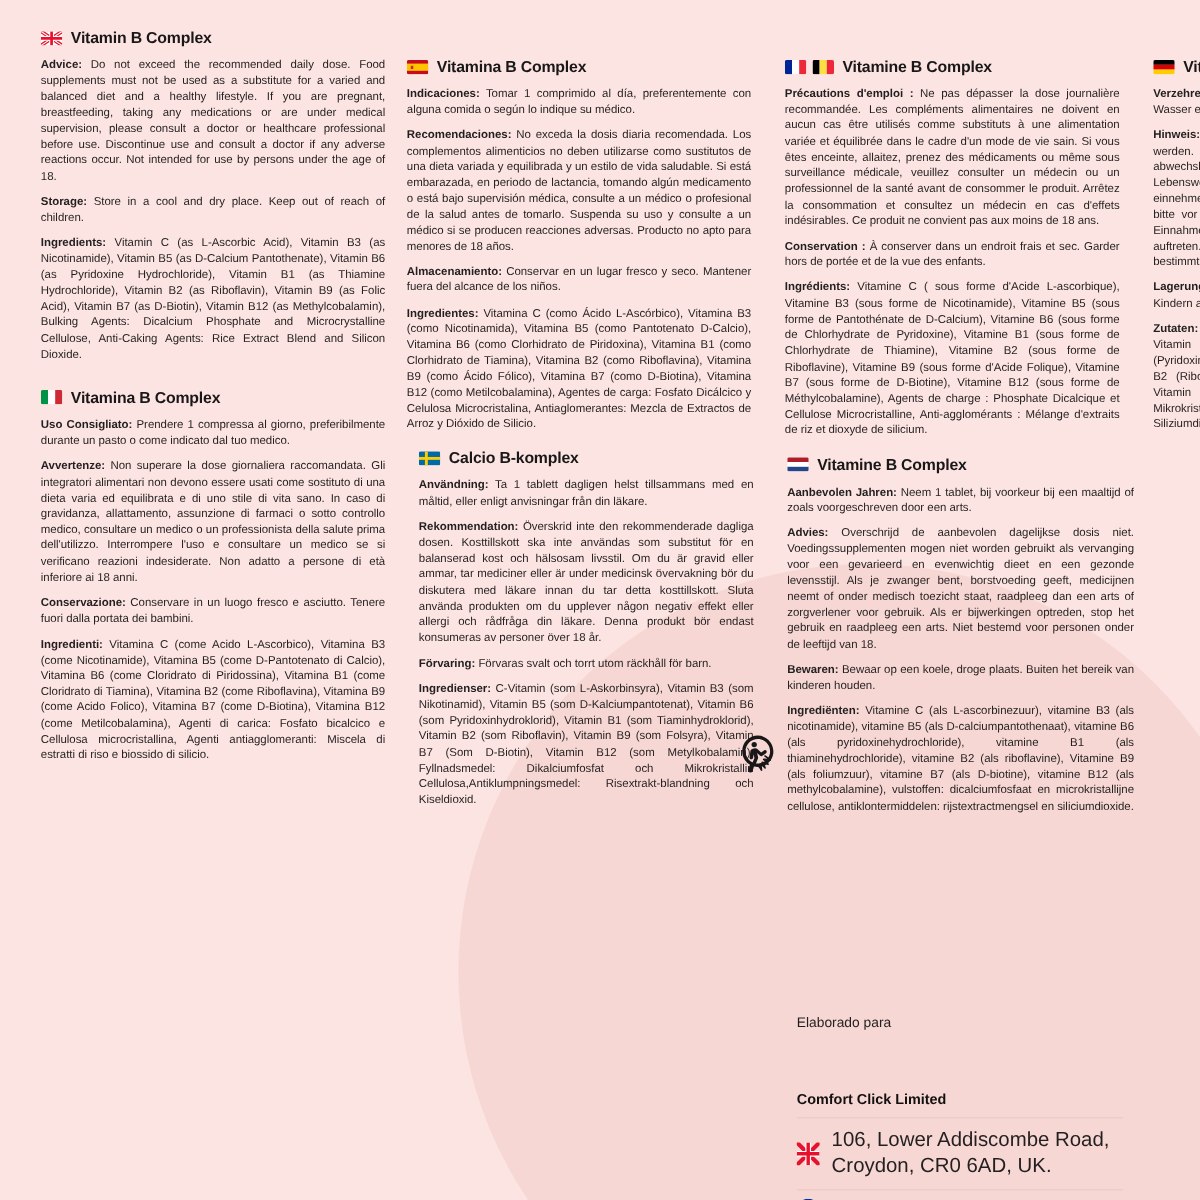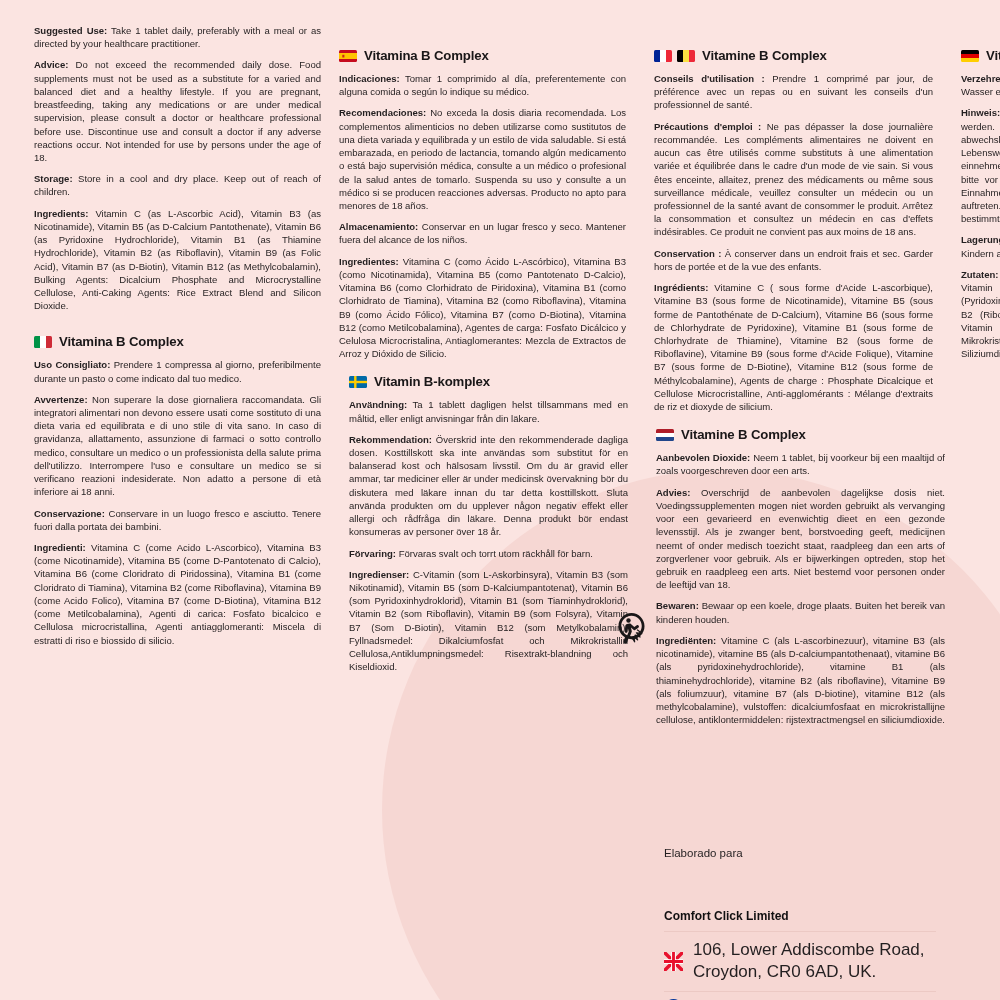--- a/index.html
+++ b/index.html
@@ -153,21 +153,33 @@
       <path d="M22.2 24.2c-2 .4-3.4 2-3.6 4l-1.2 10.2c-.2 1.6 1 3 2.6 3.2 1.6.2 3-1 3.2-2.6l.7-6.1 1.5 6.4-3.4 8.3c-.6 1.5.1 3.2 1.6 3.8 1.5.6 3.2-.1 3.8-1.6l3.9-9.6c.3-.7.3-1.4.2-2.1l-1.6-7 5 4.6c.9.8 2.2.9 3.2.2l6.6-4.6c1.3-.9 1.6-2.6.7-3.9-.9-1.3-2.6-1.6-3.9-.7l-4.9 3.4-6.8-6.2c-.8-.7-1.8-1-2.8-.9l-4.8.8z"></path>
       <path d="M43 36c3.5 2.2 6.6 4.7 8.4 7.2-3.4-1.2-7.2-1.7-10.6-1.6 3.3 2.6 6 5.6 7.3 8.4-3-1.8-6.6-3-9.9-3.5 2.6 3.1 4.4 6.4 5 9.3-2.3-2.6-5.3-4.8-8.3-6.2 1.6 3.6 2.4 7.2 2.3 10.1-1.4-3.1-3.6-6-6-8.2" fill="none" stroke="#1a1718" stroke-width="2.6" stroke-linejoin="round" stroke-linecap="round"></path>
     </g>
   </svg>
 </div>
 
 <div id="sheet">
   <div class="cols">
 
     <section class="panel c1">
-      <p class="para"><span class="lbl">Suggested Use:</span><span> Take 1 tablet daily, preferably with a meal or as directed by your healthcare practitioner.</span></p>
+      <div class="panel-head">
+        <span class="flag">
+          <svg viewBox="0 0 60 40">
+              <rect width="60" height="40" fill="#fff"></rect>
+              <path d="M0 0l60 40M60 0L0 40" stroke="#e8112d" stroke-width="10"></path>
+              <path d="M0 0l60 40M60 0L0 40" stroke="#fff" stroke-width="3"></path>
+              <path d="M30 0v40M0 20h60" stroke="#fff" stroke-width="13"></path>
+              <path d="M30 0v40M0 20h60" stroke="#e8112d" stroke-width="7.5"></path>
+              <rect width="60" height="40" fill="none" stroke="#d9b7b3" stroke-width="1"></rect>
+            </svg>
+        </span>
+        <span class="panel-title">Vitamin B Complex</span>
+      </div>
       <p class="para"><span class="lbl">Advice:</span><span> Do not exceed the recommended daily dose. Food supplements must not be used as a substitute for a varied and balanced diet and a healthy lifestyle. If you are pregnant, breastfeeding, taking any medications or are under medical supervision, please consult a doctor or healthcare professional before use. Discontinue use and consult a doctor if any adverse reactions occur. Not intended for use by persons under the age of 18.</span></p>
       <p class="para"><span class="lbl">Storage:</span><span> Store in a cool and dry place. Keep out of reach of children.</span></p>
       <p class="para"><span class="lbl">Ingredients:</span><span> Vitamin C (as L-Ascorbic Acid), Vitamin B3 (as Nicotinamide), Vitamin B5 (as D-Calcium Pantothenate), Vitamin B6 (as Pyridoxine Hydrochloride), Vitamin B1 (as Thiamine Hydrochloride), Vitamin B2 (as Riboflavin), Vitamin B9 (as Folic Acid), Vitamin B7 (as D-Biotin), Vitamin B12 (as Methylcobalamin), Bulking Agents: Dicalcium Phosphate and Microcrystalline Cellulose,  Anti-Caking Agents: Rice Extract Blend and Silicon Dioxide.</span></p>
     </section>
 
     <section class="panel c1" style="margin-top:8px;">
       <div class="panel-head">
         <span class="flag">
           <svg viewBox="0 0 60 40">
               <rect width="20" height="40" fill="#009246"></rect>
@@ -202,21 +214,21 @@
 
     <section class="panel c2">
       <div class="panel-head">
         <span class="flag">
           <svg viewBox="0 0 60 40">
               <rect width="60" height="40" fill="#006aa7"></rect>
               <rect y="16" width="60" height="8" fill="#fecc00"></rect>
               <rect x="17" width="8" height="40" fill="#fecc00"></rect>
             </svg>
         </span>
-        <span class="panel-title">Vitamin B-komplex</span>
+        <span class="panel-title">Calcio B-komplex</span>
       </div>
       <p class="para"><span class="lbl">Användning:</span><span> Ta 1 tablett dagligen helst tillsammans med en måltid, eller enligt anvisningar från din läkare.</span></p>
       <p class="para"><span class="lbl">Rekommendation:</span><span> Överskrid inte den rekommenderade dagliga dosen. Kosttillskott ska inte användas som substitut för en balanserad kost och hälsosam livsstil. Om du är gravid eller ammar, tar mediciner eller är under medicinsk övervakning bör du diskutera med läkare innan du tar detta kosttillskott. Sluta använda produkten om du upplever någon negativ effekt eller allergi och rådfråga din läkare. Denna produkt bör endast konsumeras av personer över 18 år.</span></p>
       <p class="para"><span class="lbl">Förvaring:</span><span> Förvaras svalt och torrt utom räckhåll för barn.</span></p>
       <p class="para"><span class="lbl">Ingredienser:</span><span> C-Vitamin (som L-Askorbinsyra), Vitamin B3 (som Nikotinamid), Vitamin B5 (som D-Kalciumpantotenat), Vitamin B6 (som Pyridoxinhydroklorid), Vitamin B1 (som Tiaminhydroklorid), Vitamin B2 (som Riboflavin), Vitamin B9 (som Folsyra), Vitamin B7 (Som D-Biotin), Vitamin B12 (som Metylkobalamin), Fyllnadsmedel: Dikalciumfosfat och Mikrokristallin Cellulosa,Antiklumpningsmedel: Risextrakt-blandning och Kiseldioxid.</span></p>
     </section>
 
     <section class="panel c2" style="margin-top:24px;">
       <div class="panel-head">
         <span class="flag">
@@ -228,38 +240,37 @@
         </span>
         <span class="flag" style="margin-left:-2px;">
           <svg viewBox="0 0 60 40">
               <rect width="20" height="40" fill="#000"></rect>
               <rect x="20" width="20" height="40" fill="#fae042"></rect>
               <rect x="40" width="20" height="40" fill="#ed2939"></rect>
             </svg>
         </span>
         <span class="panel-title">Vitamine B Complex</span>
       </div>
-      <p class="para"><span class="lbl">Conseils d'utilisation :</span><span> Prendre 1 comprimé par jour, de préférence avec un repas ou en suivant les conseils d'un professionnel de santé.</span></p>
       <p class="para"><span class="lbl">Précautions d'emploi :</span><span> Ne pas dépasser la dose journalière recommandée. Les compléments alimentaires ne doivent en aucun cas être utilisés comme substituts à une alimentation variée et équilibrée dans le cadre d'un mode de vie sain. Si vous êtes enceinte, allaitez, prenez des médicaments ou même sous surveillance médicale, veuillez consulter un médecin ou un professionnel de la santé avant de consommer le produit. Arrêtez la consommation et consultez un médecin en cas d'effets indésirables. Ce produit ne convient pas aux moins de 18 ans.</span></p>
       <p class="para"><span class="lbl">Conservation :</span><span> À conserver dans un endroit frais et sec. Garder hors de portée et de la vue des enfants.</span></p>
       <p class="para"><span class="lbl">Ingrédients:</span><span> Vitamine C ( sous forme d'Acide L-ascorbique), Vitamine B3 (sous forme de Nicotinamide), Vitamine B5 (sous forme de Pantothénate de D-Calcium), Vitamine B6 (sous forme de Chlorhydrate de Pyridoxine), Vitamine B1 (sous forme de Chlorhydrate de Thiamine), Vitamine B2 (sous forme de Riboflavine), Vitamine B9 (sous forme d'Acide Folique), Vitamine B7 (sous forme de D-Biotine), Vitamine B12 (sous forme de Méthylcobalamine), Agents de charge : Phosphate Dicalcique et Cellulose Microcristalline, Anti-agglomérants : Mélange d'extraits de riz et dioxyde de silicium.</span></p>
     </section>
 
     <section class="panel c3">
       <div class="panel-head">
         <span class="flag">
           <svg viewBox="0 0 60 40">
               <rect width="60" height="13.3" fill="#ae1c28"></rect>
               <rect y="13.3" width="60" height="13.4" fill="#fff"></rect>
               <rect y="26.7" width="60" height="13.3" fill="#21468b"></rect>
             </svg>
         </span>
         <span class="panel-title">Vitamine B Complex</span>
       </div>
-      <p class="para"><span class="lbl">Aanbevolen Dioxide:</span><span> Neem 1 tablet, bij voorkeur bij een maaltijd of zoals voorgeschreven door een arts.</span></p>
+      <p class="para"><span class="lbl">Aanbevolen Jahren:</span><span> Neem 1 tablet, bij voorkeur bij een maaltijd of zoals voorgeschreven door een arts.</span></p>
       <p class="para"><span class="lbl">Advies:</span><span> Overschrijd de aanbevolen dagelijkse dosis niet. Voedingssupplementen mogen niet worden gebruikt als vervanging voor een gevarieerd en evenwichtig dieet en een gezonde levensstijl. Als je zwanger bent, borstvoeding geeft, medicijnen neemt of onder medisch toezicht staat, raadpleeg dan een arts of zorgverlener voor gebruik. Als er bijwerkingen optreden, stop het gebruik en raadpleeg een arts. Niet bestemd voor personen onder de leeftijd van 18.</span></p>
       <p class="para"><span class="lbl">Bewaren:</span><span> Bewaar op een koele, droge plaats. Buiten het bereik van kinderen houden.</span></p>
       <p class="para"><span class="lbl">Ingrediënten:</span><span> Vitamine C (als L-ascorbinezuur), vitamine B3 (als nicotinamide), vitamine B5 (als D-calciumpantothenaat), vitamine B6 (als pyridoxinehydrochloride), vitamine B1 (als thiaminehydrochloride), vitamine B2 (als riboflavine), Vitamine B9 (als foliumzuur), vitamine B7 (als D-biotine), vitamine B12 (als methylcobalamine), vulstoffen: dicalciumfosfaat en microkristallijne cellulose, antiklontermiddelen: rijstextractmengsel en siliciumdioxide.</span></p>
     </section>
 
     <section class="panel c3" style="margin-top:24px;">
       <div class="panel-head">
         <span class="flag">
           <svg viewBox="0 0 60 40">
               <rect width="60" height="13.3" fill="#000"></rect>

